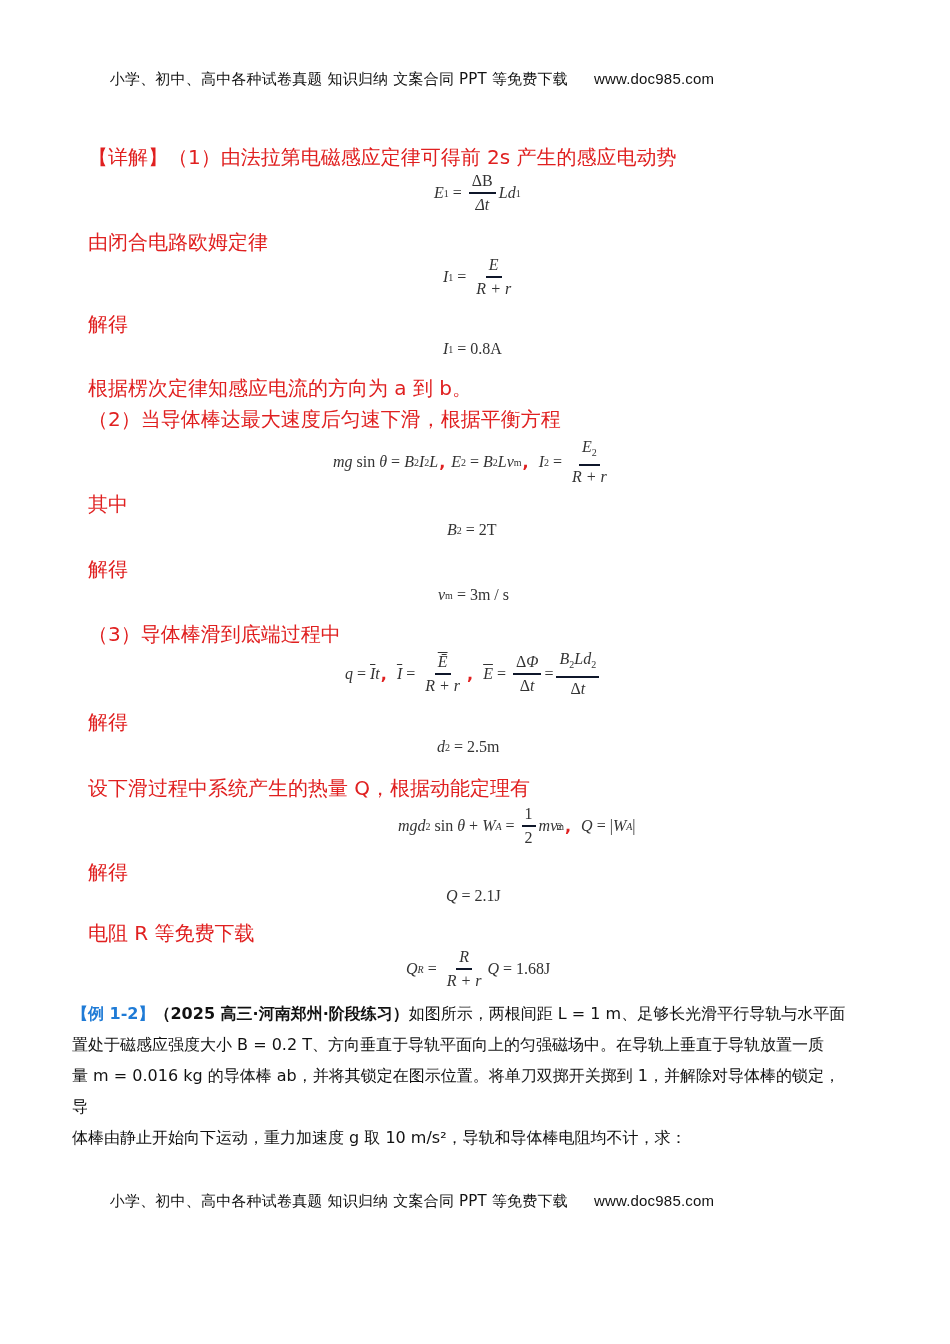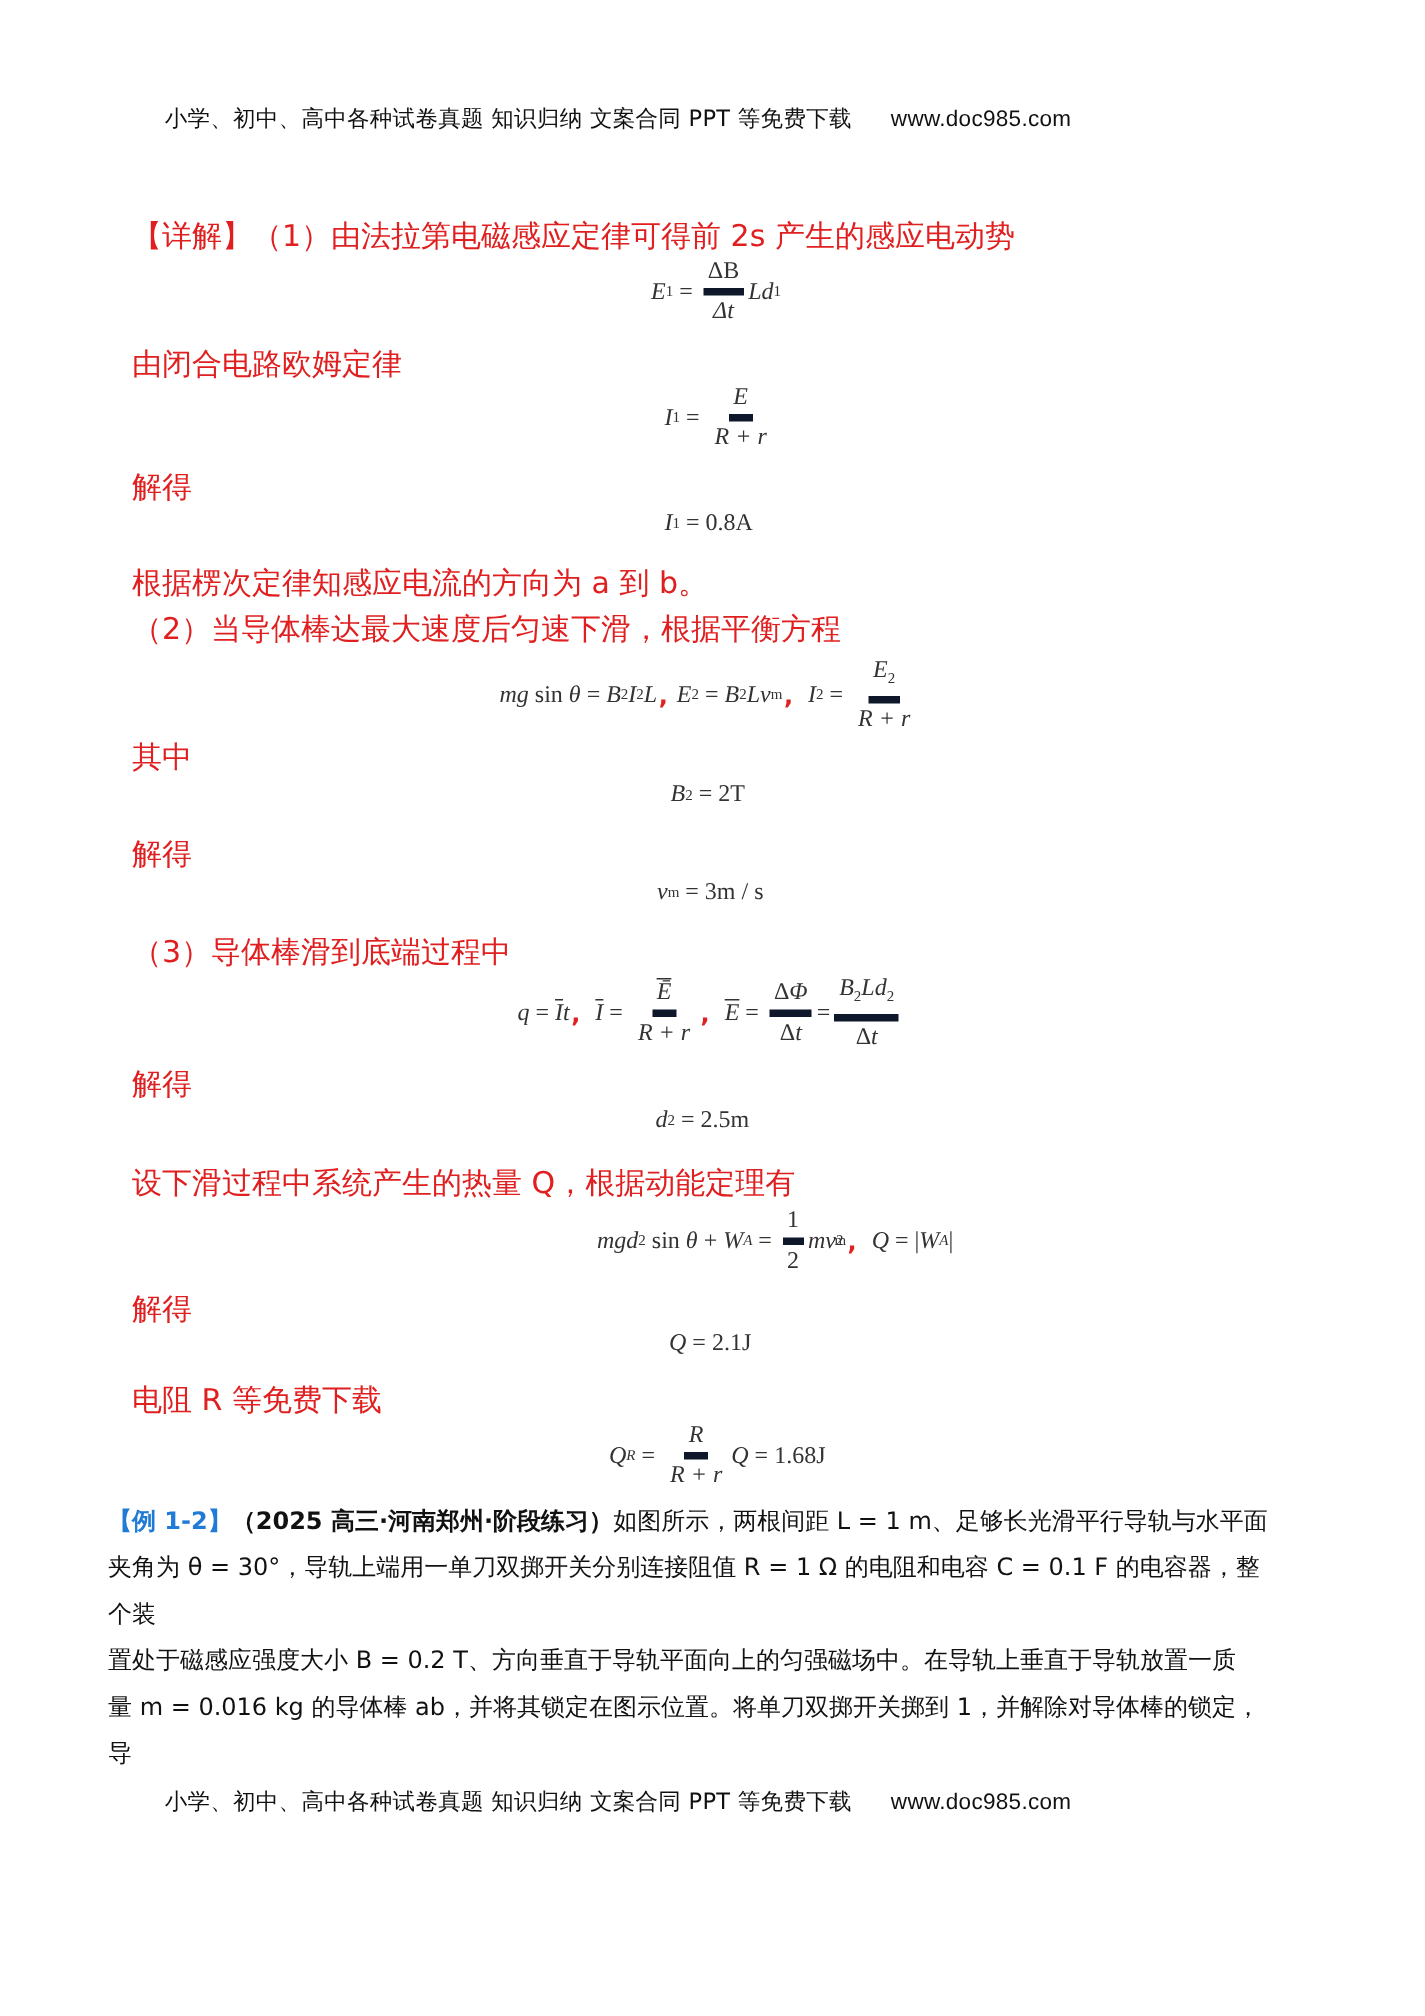--- a/index.html
+++ b/index.html
@@ -7,21 +7,21 @@
          font-family: "DejaVu Sans", "Liberation Sans", sans-serif; color: #000; }
   .hdr { position: absolute; left: 16px; width: 792px; text-align: center; font-size: 15px; color: #111; letter-spacing: 0.2px; }
   .hdr .url { margin-left: 26px; font-family: "Liberation Sans", sans-serif; }
   .red { color: #e02020; }
   .line { position: absolute; left: 88px; font-size: 20px; white-space: nowrap; }
   .eq { position: absolute; font-family: "Liberation Serif", "DejaVu Serif", serif; font-size: 16px; color: #333; white-space: nowrap; display: flex; align-items: center; }
   .eq i { font-style: italic; }
   .sub { font-size: 10px; vertical-align: -4px; }
   .sup { font-size: 10px; vertical-align: 7px; }
   .frac { display: inline-flex; flex-direction: column; align-items: center; margin: 0 3px; vertical-align: middle; }
-  .frac .num { padding: 0 3px 2px; border-bottom: 5px solid #0f172a; line-height: 18px; }
+  .frac .num { padding: 0 3px 2px; border-bottom: 2px solid #0f172a; line-height: 18px; }
   .frac .den { padding: 2px 3px 0; line-height: 18px; }
   .rc { color: #e02020; font-family: "DejaVu Sans", sans-serif; margin: 0 6px 0 1px; font-weight: bold; }
   .over { text-decoration: overline; }
   .blue { color: #1f7bd6; font-weight: bold; }
   .ex { position: absolute; left: 72px; width: 780px; font-size: 16px; line-height: 31px; color: #111; }
   .bold { font-weight: bold; }
 </style>
 </head>
 <body>
 
@@ -131,20 +131,20 @@
       <span class="num"><i>R</i></span>
       <span class="den"><i>R + r</i></span>
     </span>
   <i>Q</i>&nbsp;=&nbsp;1.68J
 </div>
 
 <div class="ex" style="top:998px;">
   <div>
     <span class="blue">【例 1-2】</span><span class="bold">（2025 高三·河南郑州·阶段练习）</span><span>如图所示，两根间距 L = 1 m、足够长光滑平行导轨与水平面</span>
   </div>
-  <div>夹角为 θ = 30°，导轨上端用一单刀双掷开关分别连接阻值 R = 1 Ω 的电阻和电容 C = 0.1 F 的电容器，整个装</div>
   <div>置处于磁感应强度大小 B = 0.2 T、方向垂直于导轨平面向上的匀强磁场中。在导轨上垂直于导轨放置一质</div>
   <div>量 m = 0.016 kg 的导体棒 ab，并将其锁定在图示位置。将单刀双掷开关掷到 1，并解除对导体棒的锁定，导</div>
+  <div>体棒由静止开始向下运动，重力加速度 g 取 10 m/s²，导轨和导体棒电阻均不计，求：</div>
 </div>
 
 <div class="hdr" style="top:1192px;">
   <span>小学、初中、高中各种试卷真题  知识归纳  文案合同  PPT 等免费下载</span><span class="url">www.doc985.com</span>
 </div>
 
 </body></html>

